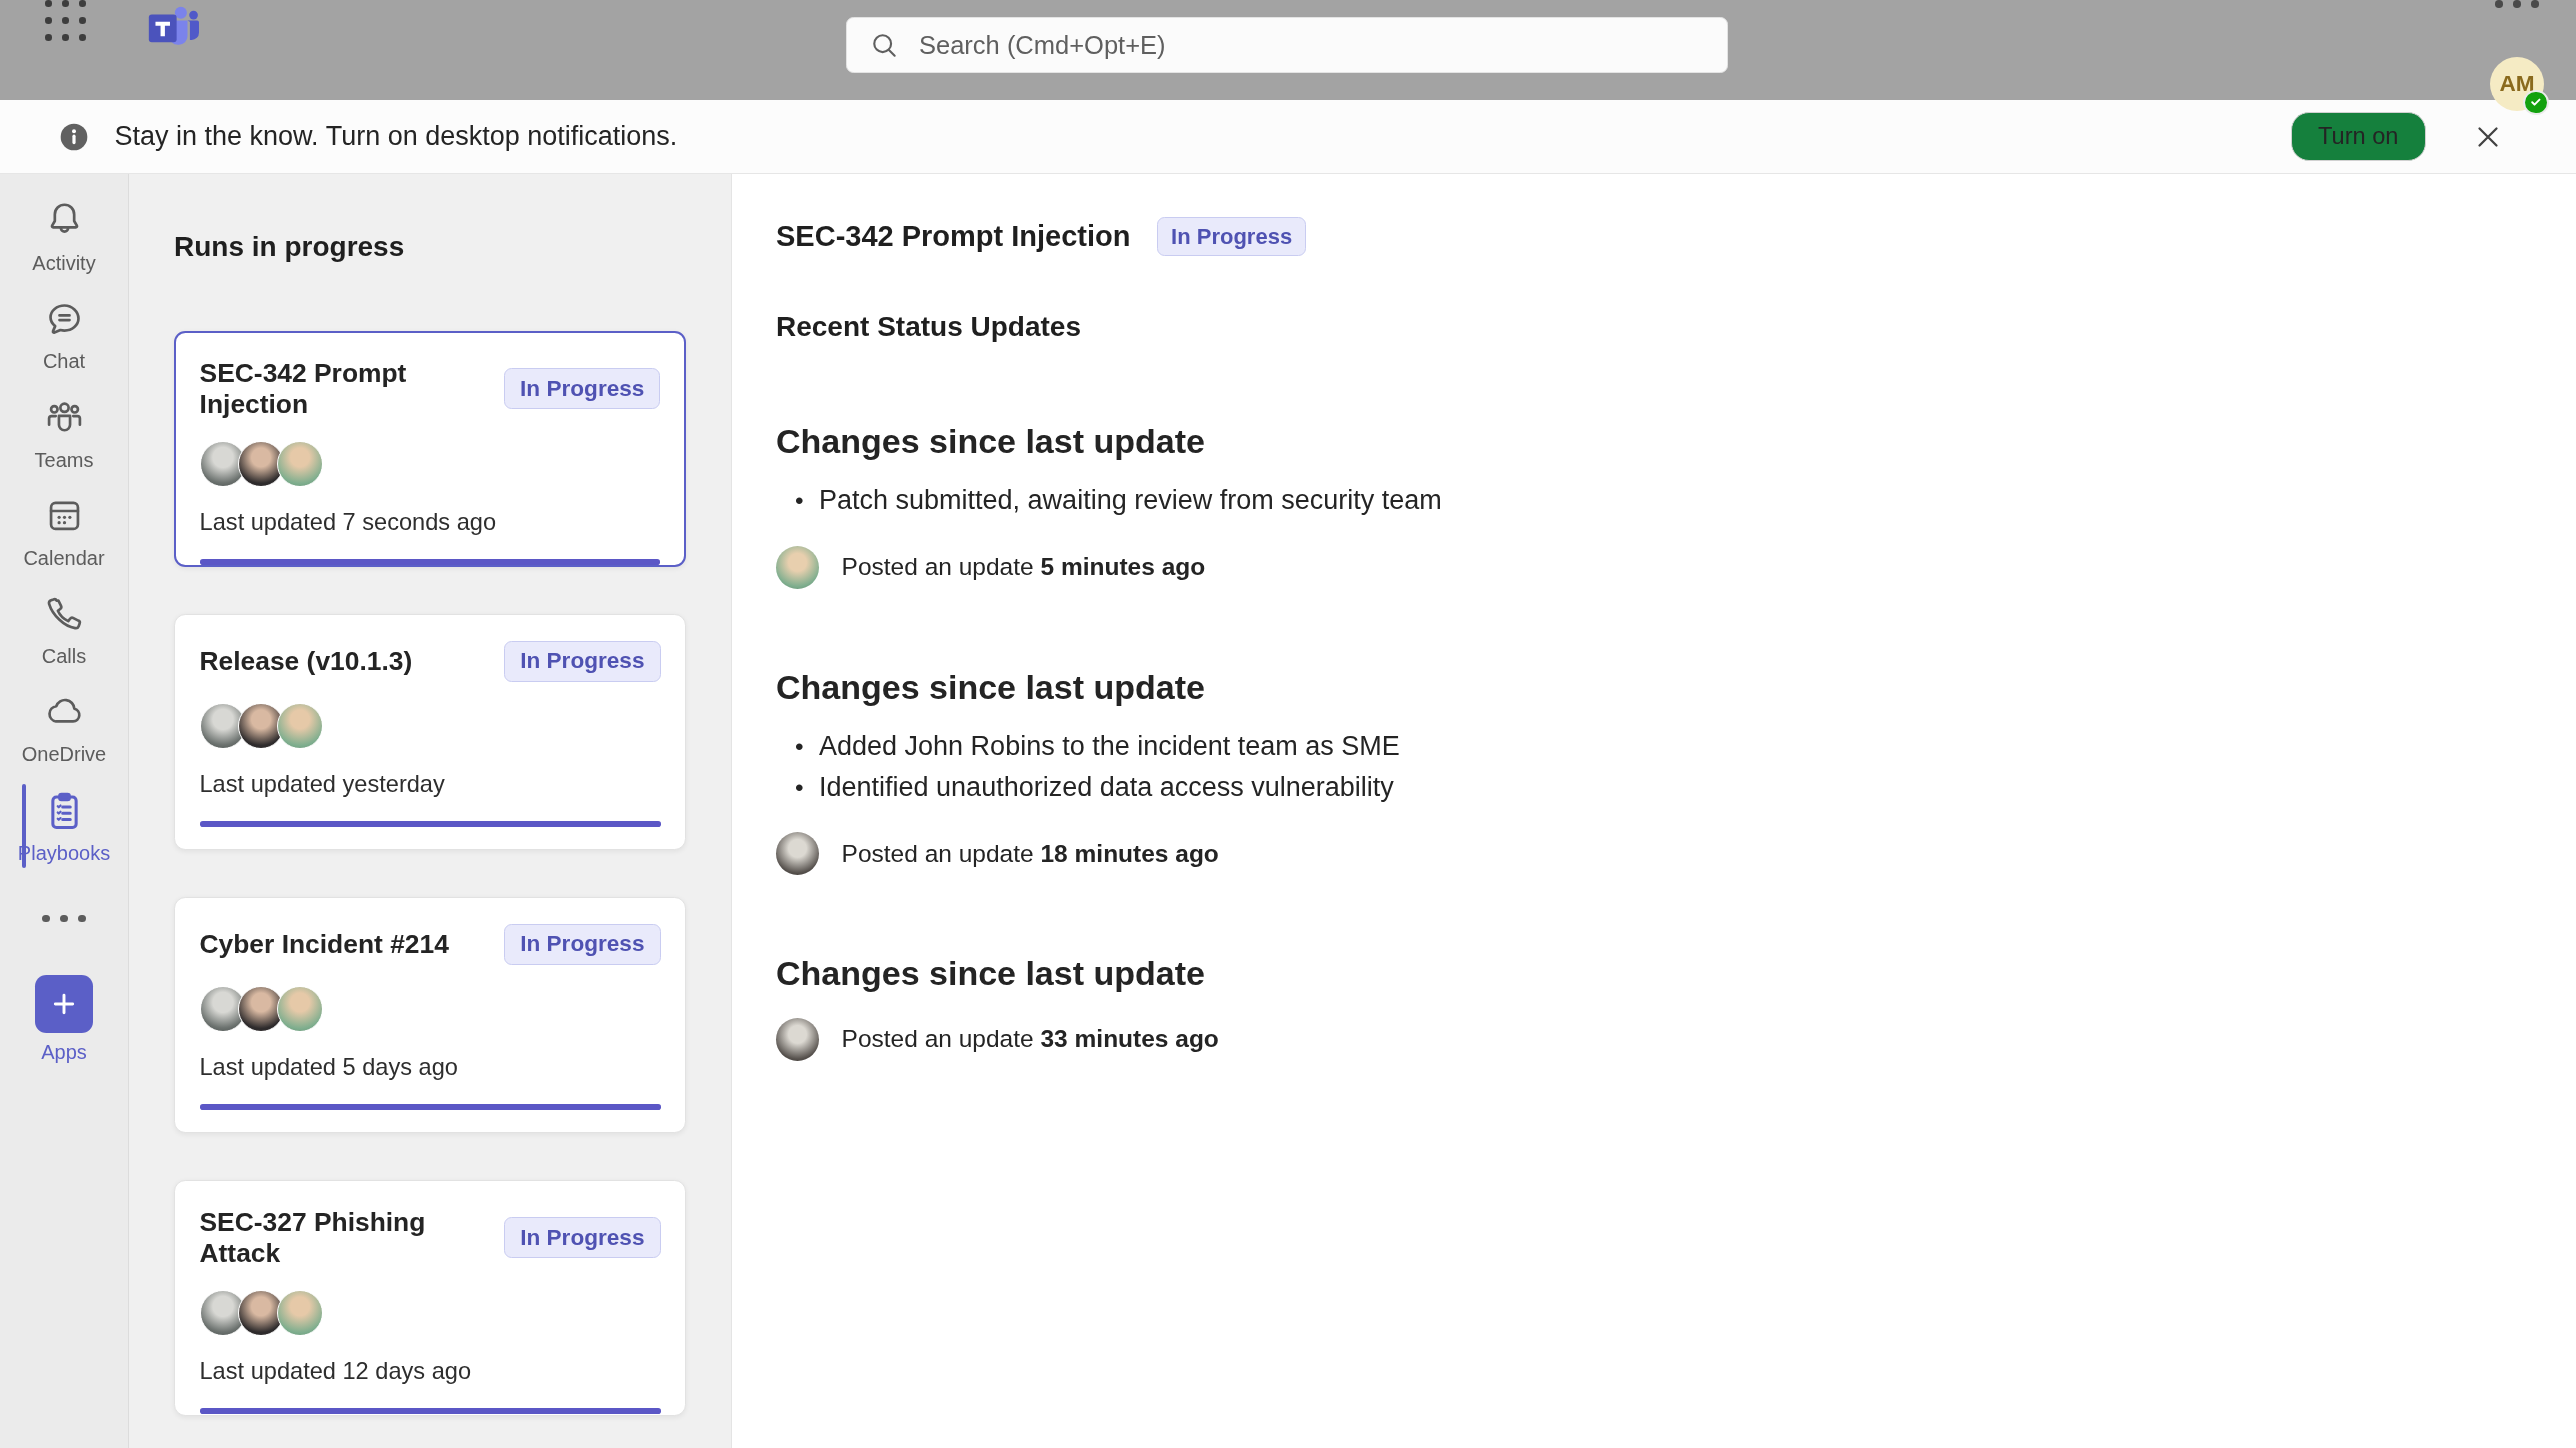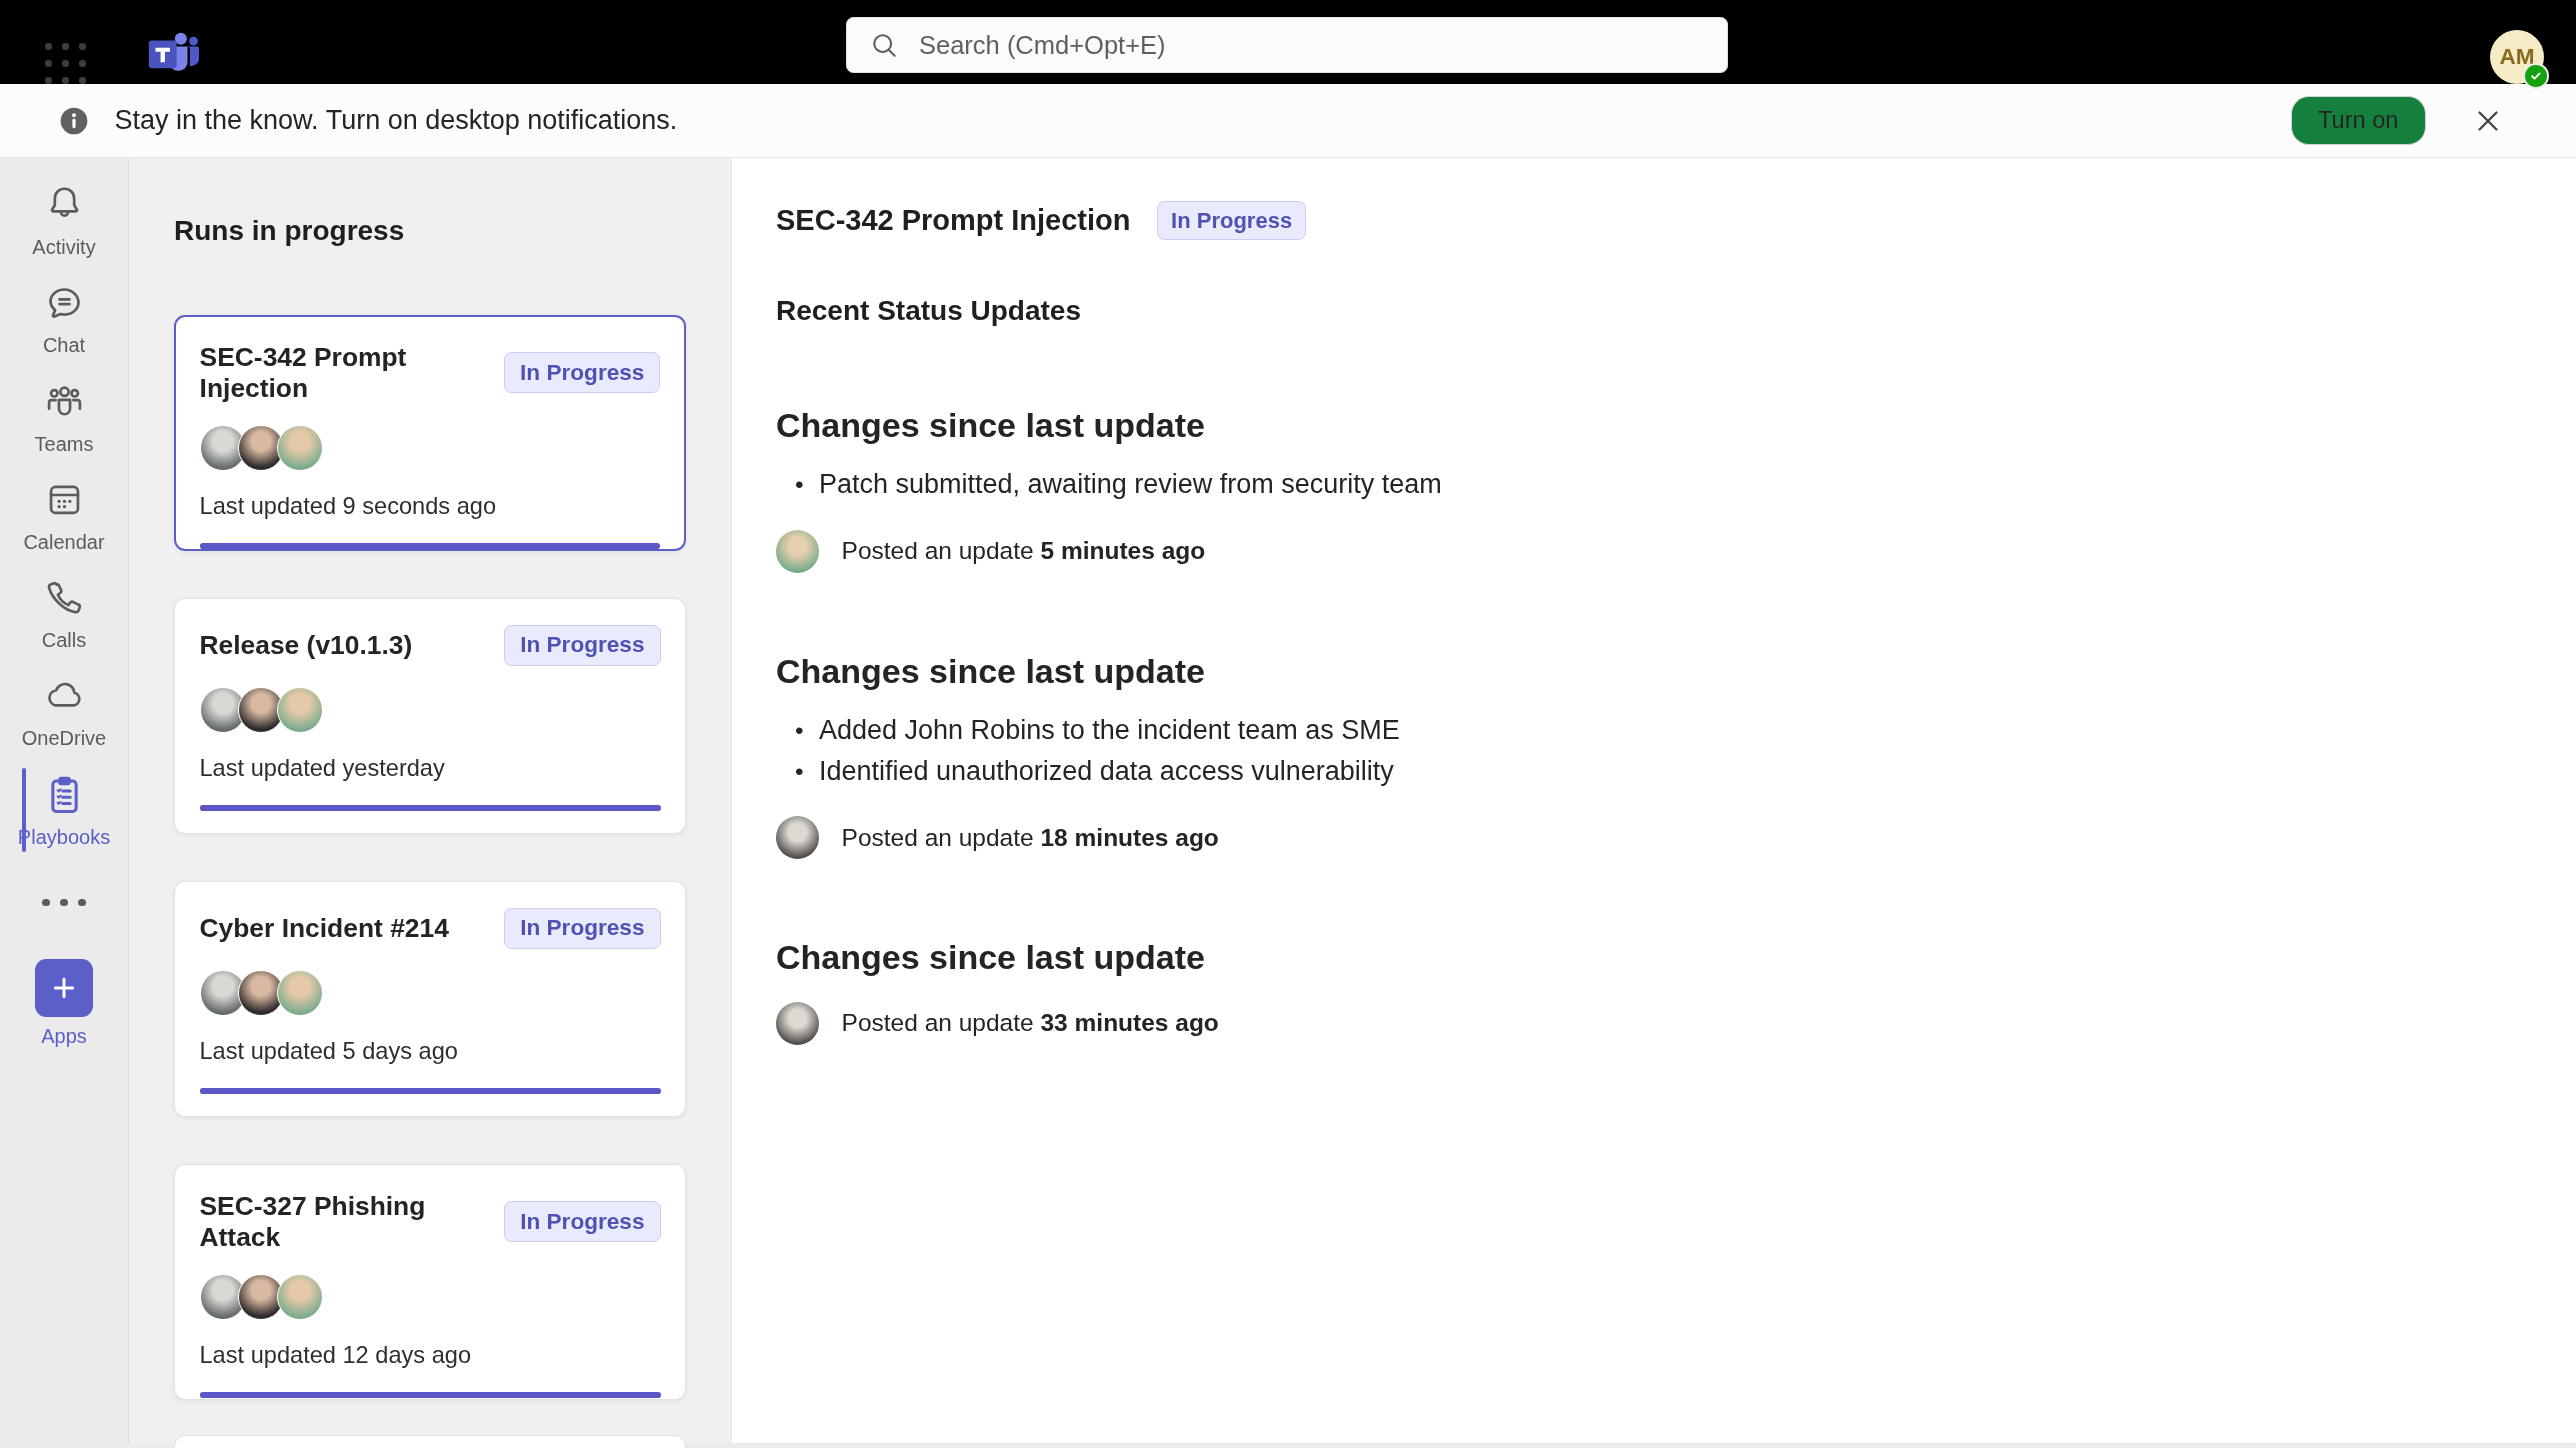--- a/index.html
+++ b/index.html
@@ -1,20 +1,20 @@
 <!DOCTYPE html>
 <html style="font-size:15px"><head>
 <meta charset="utf-8">
 <style>
   * { margin:0; padding:0; box-sizing:border-box; }
   html,body { width:2576px; height:1448px; overflow:hidden;
     font-family:"Liberation Sans", sans-serif; background:#ebebeb; color:#242424; }
 
   
-  .topbar { height:84px; background:#000000; display:flex; align-items:flex-end; position:relative; }
+  .topbar { height:100px; background:#a3a3a3; display:flex; align-items:flex-start; position:relative; }
   .waffle { margin-left:45px; display:grid; grid-template-columns:repeat(3,6.6px); gap:10.4px; cursor:pointer; }
   .waffle i { width:6.6px; height:6.6px; border-radius:50%; background:#3d3d3d; }
   .logo { margin-left:58px; width:58px; height:58px; display:flex; align-items:center; }
   .search-wrap { position:absolute; left:846px; top:17px; width:882px; height:56px; background:#fbfbfb;
     border:0.9px solid #e3e3e3; border-radius:7.5px; display:flex; align-items:center; padding:0 21px; }
   .search-wrap input { flex:1; border:none; outline:none; background:transparent; margin-left:19px;
     font-size:25.5px; color:#424242; font-family:"Liberation Sans", sans-serif; }
   .search-wrap input::placeholder { color:#5f5f5f; }
   .topbar-right { margin-left:auto; margin-right:32px; display:flex; align-items:center; gap:49px;flex-direction:column; }
   .dots3 { display:flex; gap:10.4px; }
@@ -246,21 +246,21 @@
   <div class="card selected">
     <div class="card-head">
       <span class="card-title">SEC-342 Prompt Injection</span>
       <span class="badge">In Progress</span>
     </div>
     <div class="avatars">
       <span class="av av1"></span>
       <span class="av av2"></span>
       <span class="av av3"></span>
     </div>
-    <div class="last-updated">Last updated 9 seconds ago</div>
+    <div class="last-updated">Last updated 7 seconds ago</div>
     <div class="progress"></div>
   </div>
 
   <div class="card">
     <div class="card-head">
       <span class="card-title">Release (v10.1.3)</span>
       <span class="badge">In Progress</span>
     </div>
     <div class="avatars">
       <span class="av av1"></span>

